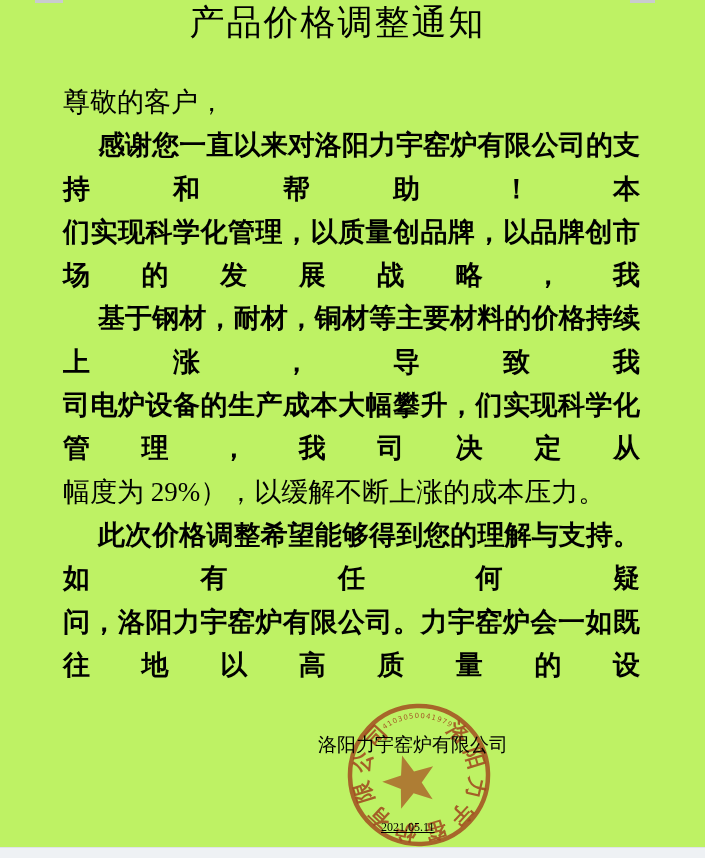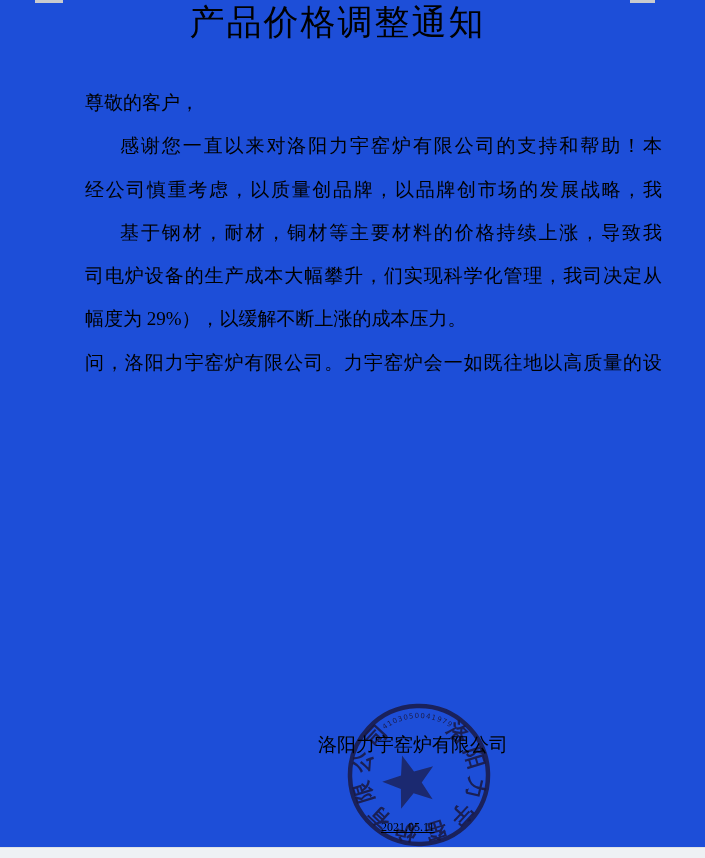--- a/index.html
+++ b/index.html
@@ -1,30 +1,30 @@
 <!DOCTYPE html>
 <html><head>
 <meta charset="utf-8">
 <style>
   html,body{margin:0;padding:0;background:#fff;}
   .stage{
-    position:relative;width:705px;height:858px;background:#1d4ed8;
+    position:relative;width:705px;height:858px;background:#bef264;
     font-family:"Liberation Serif","DejaVu Serif",serif;color:#000;overflow:hidden;
   }
   .corner-mark{position:absolute;top:0;height:3px;background:#c9cbce;}
   .corner-mark.left{left:35px;width:28px;}
   .corner-mark.right{left:630px;width:25px;}
   .doc-title{
     position:absolute;top:0;left:63px;width:577px;box-sizing:border-box;
     padding-right:28px;text-align:center;font-size:35px;line-height:46px;letter-spacing:2px;
   }
-  .body-text{position:absolute;left:63px;top:81px;width:577px;font-size:19px;line-height:43.3px;margin-left:22px;}
+  .body-text{position:absolute;left:63px;top:81px;width:577px;font-size:27px;line-height:43.3px;}
   .line{min-height:43.3px;}
   .indent{text-indent:35px;}
-  .stretch{text-align:justify;text-align-last:justify;}
+  .stretch{text-align:justify;text-align-last:justify;font-weight:bold;}
   .signature{position:absolute;left:318px;top:732px;font-size:19px;white-space:nowrap;}
   .date{position:absolute;left:381px;top:820px;font-size:12px;white-space:nowrap;text-decoration:underline;}
   .seal{position:absolute;left:344px;top:700px;mix-blend-mode:multiply;}
   .seal-ring{fill:none;stroke:#dc5151;stroke-width:4.5;opacity:.85;}
   .seal-star{fill:#e46262;opacity:.78;}
   .seal-char{font-size:21px;font-weight:bold;fill:#d84e4e;opacity:.88;
              font-family:"Liberation Serif","DejaVu Serif",serif;}
   .seal-digit{font-size:7px;fill:#d84e4e;opacity:.9;
               font-family:"DejaVu Sans","Liberation Sans",sans-serif;}
   .bottom-strip{
@@ -38,24 +38,25 @@
 <div class="stage">
 
   <div class="corner-mark left"></div>
   <div class="corner-mark right"></div>
 
   <div class="doc-title">产品价格调整通知</div>
 
   <div class="body-text">
     <div class="line">尊敬的客户，</div>
     <div class="line indent stretch">感谢您一直以来对洛阳力宇窑炉有限公司的支持和帮助！本</div>
-    <div class="line stretch">经公司慎重考虑，以质量创品牌，以品牌创市场的发展战略，我</div>
+    <div class="line stretch">们实现科学化管理，以质量创品牌，以品牌创市场的发展战略，我</div>
     <div class="line indent stretch">基于钢材，耐材，铜材等主要材料的价格持续上涨，导致我</div>
     <div class="line stretch">司电炉设备的生产成本大幅攀升，们实现科学化管理，我司决定从</div>
     <div class="line">幅度为 29%），以缓解不断上涨的成本压力。</div>
+    <div class="line indent stretch">此次价格调整希望能够得到您的理解与支持。如有任何疑</div>
     <div class="line stretch">问，洛阳力宇窑炉有限公司。力宇窑炉会一如既往地以高质量的设</div>
   </div>
 
   <div class="signature">洛阳力宇窑炉有限公司</div>
 
   <svg class="seal" width="150" height="150" viewBox="0 0 150 150">
     <g id="sealGroup" transform="rotate(178 75 75)">
       <circle class="seal-ring" cx="75" cy="75" r="69"></circle>
       <polygon class="seal-star" points="0,-28 6.8,-9.3 26.6,-8.7 10.9,3.6 16.5,22.7 0,11.5 -16.5,22.7 -10.9,3.6 -26.6,-8.7 -6.8,-9.3" transform="translate(84 68) rotate(165)"></polygon>
 

